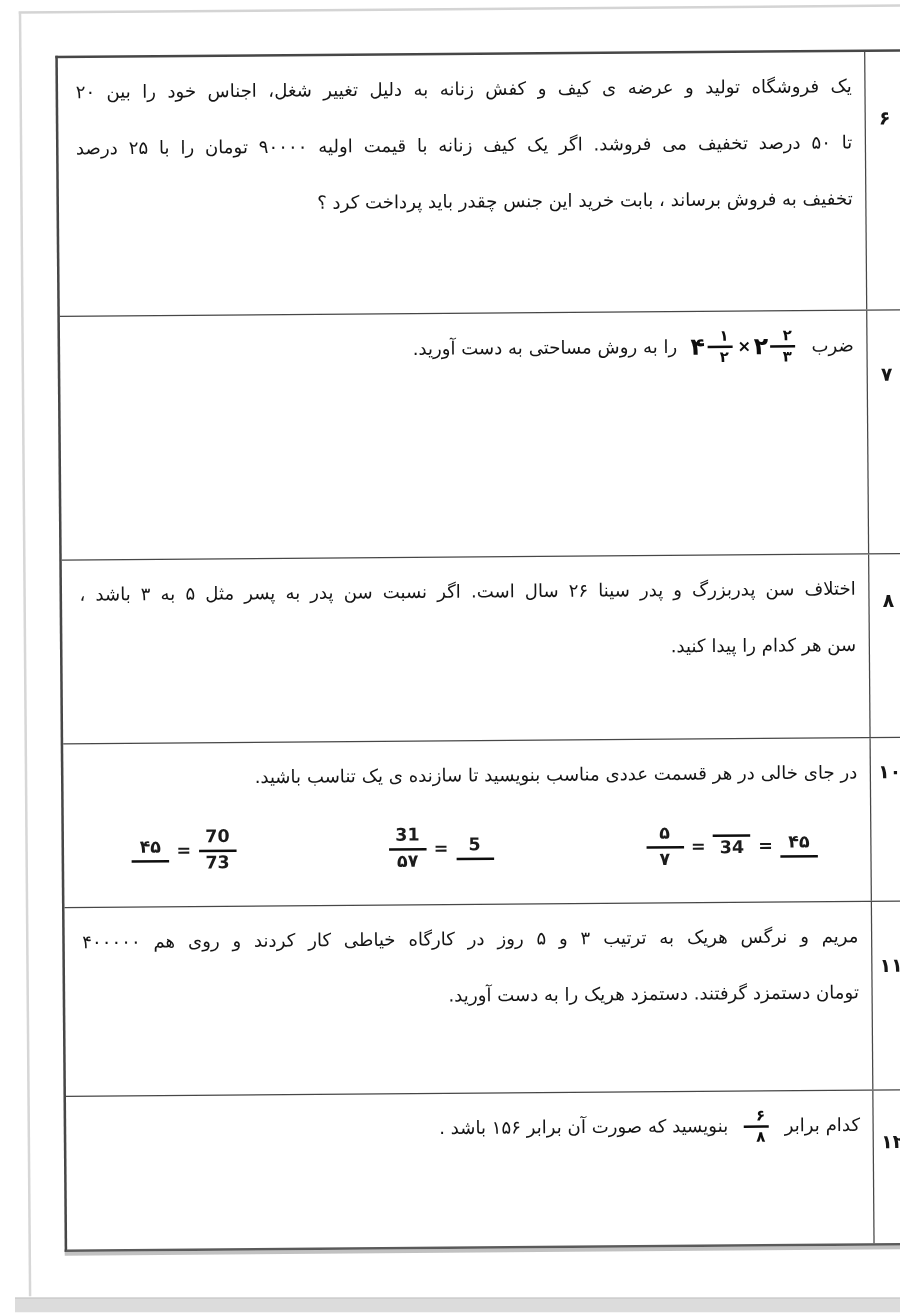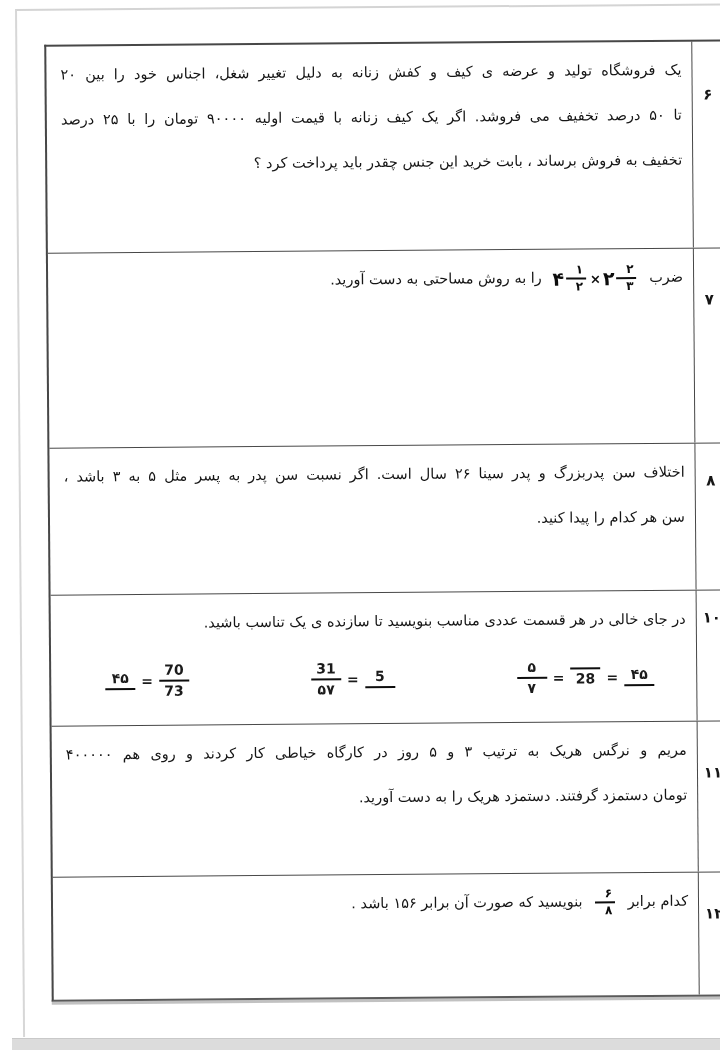--- a/index.html
+++ b/index.html
@@ -125,21 +125,21 @@
         <div class="fracrow">
 
           <span class="pgroup">
             <span class="frac">
               <span class="num">۵</span>
               <span class="den">۷</span>
             </span>
             <span class="eq">=</span>
             <span class="frac">
               <span class="num"></span>
-              <span class="den">28</span>
+              <span class="den">34</span>
             </span>
             <span class="eq">=</span>
             <span class="frac">
               <span class="num">۴۵</span>
               <span class="den"></span>
             </span>
           </span>
 
           <span class="pgroup">
             <span class="frac">

